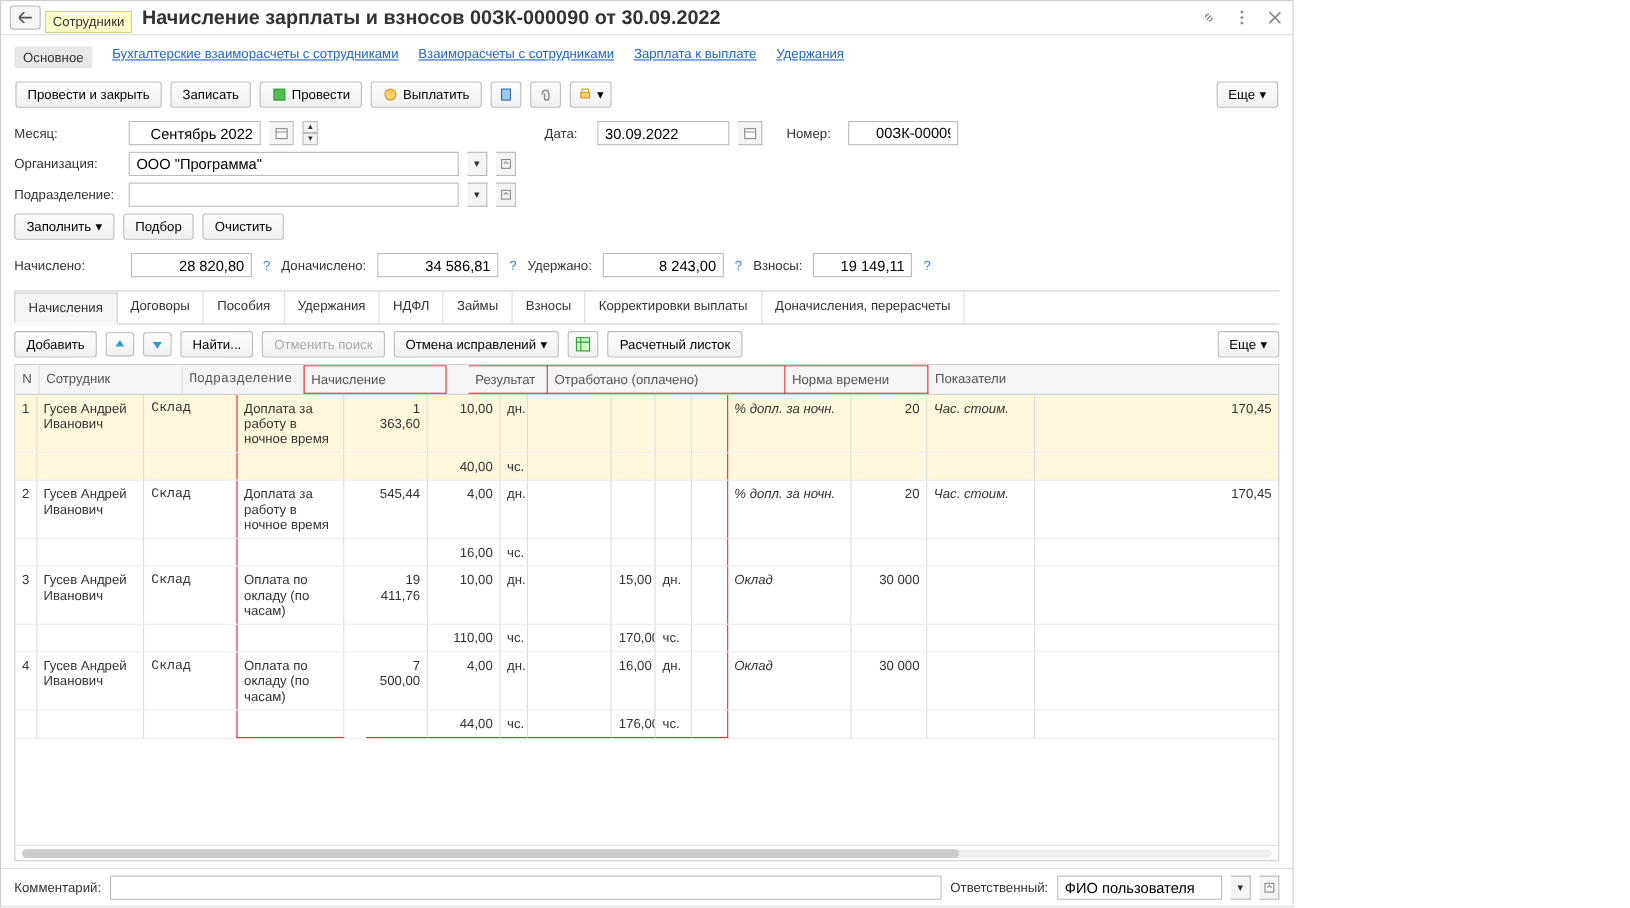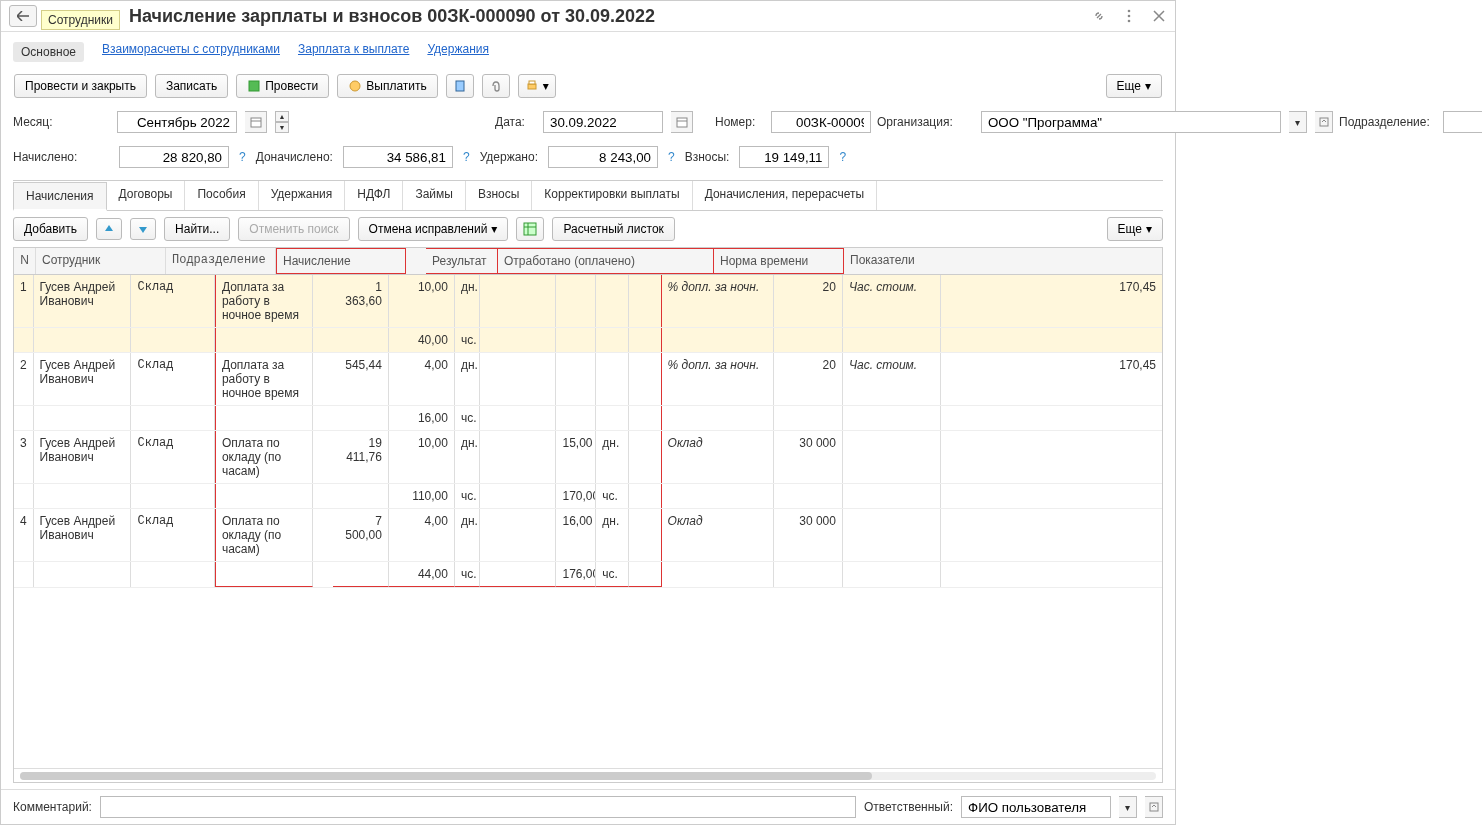--- a/index.html
+++ b/index.html
@@ -12,21 +12,21 @@
 .title-icons { display: flex; gap: 14px; align-items: center; }
 .title-icon { width: 16px; height: 16px; cursor: pointer; display:flex; align-items:center; justify-content:center; color:#888; }
 .navtabs { display: flex; gap: 18px; padding: 10px 12px 6px; border-bottom: 0; }
 .navtab { cursor: pointer; color: #2266cc; text-decoration: underline; }
 .navtab.active { color: #333; text-decoration: none; background: #e8e8e8; padding: 3px 8px; border-radius: 3px; }
 .toolbar { display: flex; gap: 8px; padding: 6px 13px; align-items: center; }
 .btn { border: 1px solid #bbb; border-radius: 3px; background: linear-gradient(#fdfdfd,#f0f0f0); padding: 4px 10px; cursor: pointer; font-size: 12px; display: inline-flex; align-items: center; gap: 4px; }
 .btn.icon-only { padding: 4px 6px; }
 .btn .icon { width: 14px; height: 14px; }
 .toolbar .right { margin-left: auto; }
-.form-grid { padding: 6px 12px; display: flex; flex-direction: row; gap: 6px; }
+.form-grid { padding: 6px 12px; display: flex; flex-direction: column; gap: 6px; }
 .form-row { display: flex; align-items: center; gap: 8px; }
 .label { width: 96px; }
 .form-row .label.wide { width: 96px; }
 .input { border: 1px solid #bbb; background: #fff; padding: 3px 6px; height: 22px; }
 .combo-arrow, .combo-open { width: 18px; height: 22px; border: 1px solid #bbb; border-left: none; display:flex; align-items:center; justify-content:center; background:#f5f5f5; cursor:pointer; font-size:10px; }
 .spin-group { display:flex; flex-direction:column; }
 .spin-btn { width:14px; height:11px; border:1px solid #bbb; background:#f5f5f5; cursor:pointer; font-size:7px; display:flex; align-items:center; justify-content:center; }
 .cal-btn { width:22px; height:22px; border:1px solid #bbb; border-left:none; background:#f5f5f5; cursor:pointer; display:flex; align-items:center; justify-content:center; }
 .totals-row { display:flex; align-items:center; gap: 10px; padding: 6px 12px; }
 .total-field { width: 110px; text-align:right; border:1px solid #bbb; padding: 3px 6px; height:22px; background:#fff; }
@@ -95,20 +95,21 @@
       <div class="title-icon">
           <svg width="12" height="12" viewBox="0 0 12 12">
             <path d="M1 1 L11 11 M11 1 L1 11" stroke="#888" stroke-width="1.5"></path>
           </svg>
         </div>
     </div>
   </div>
 
   <div class="navtabs">
     <span class="navtab active">Основное</span>
+    <span class="navtab">Бухгалтерские взаиморасчеты с сотрудниками</span>
     <span class="navtab">Взаиморасчеты с сотрудниками</span>
     <span class="navtab">Зарплата к выплате</span>
     <span class="navtab">Удержания</span>
   </div>
 
   <div class="toolbar">
     <button class="btn">Провести и закрыть</button>
     <button class="btn">Записать</button>
     <button class="btn">
         <svg class="icon" viewBox="0 0 14 14">

